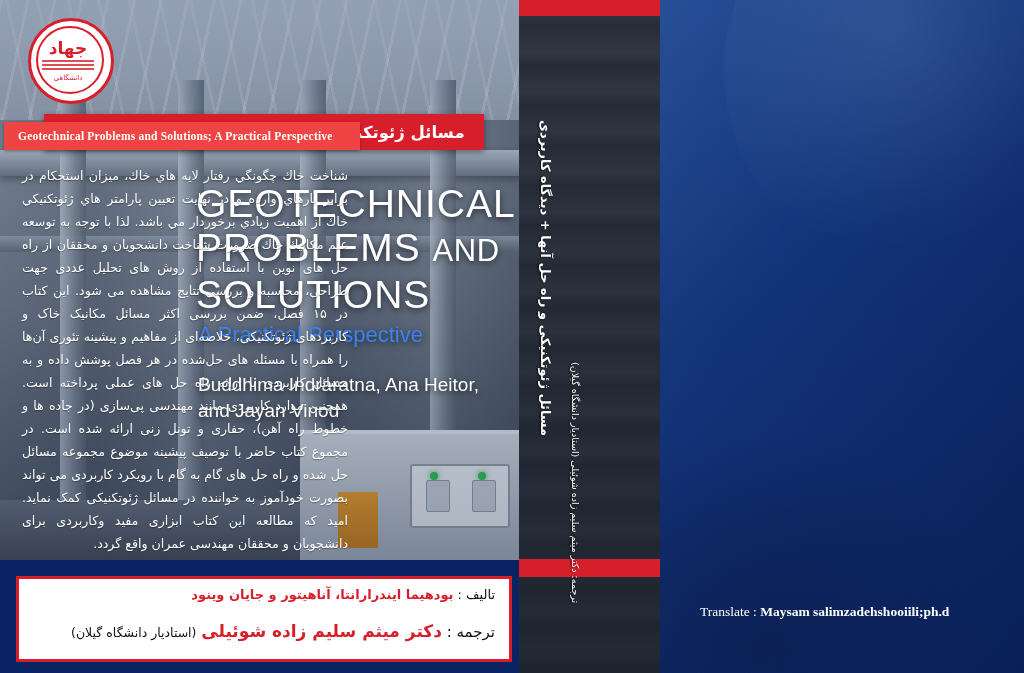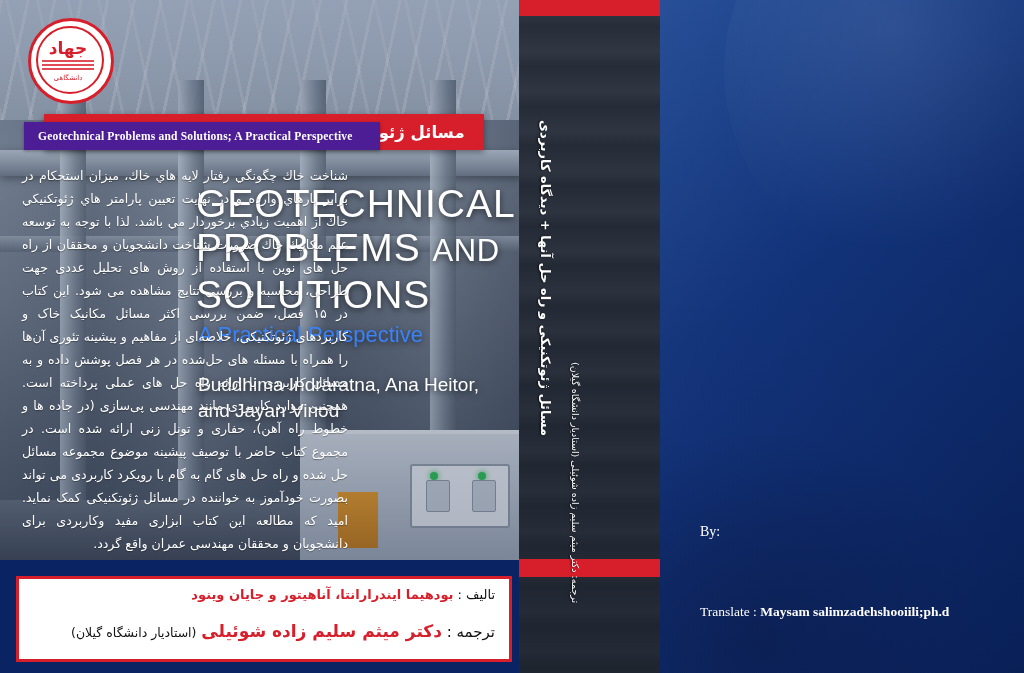--- a/index.html
+++ b/index.html
@@ -25,22 +25,22 @@
     content:"";position:absolute;left:-160px;bottom:-200px;width:520px;height:460px;
     background:radial-gradient(ellipse at 50% 50%, rgba(10,25,70,0.55), rgba(10,25,70,0) 65%);
   }
   .diag-shade{
     position:absolute;left:0;top:0;width:364px;height:673px;
     background:linear-gradient(115deg, rgba(255,255,255,0.07) 0%, rgba(255,255,255,0.02) 35%, rgba(0,0,0,0.12) 100%);
     pointer-events:none;
   }
 
   .en-title-bar{
-    position:absolute;left:24px;top:122px;width:356px;height:28px;
-    background:#4c1d95;
+    position:absolute;left:4px;top:122px;width:356px;height:28px;
+    background:#ef4444;
     display:flex;align-items:center;
     box-shadow:0 1px 3px rgba(0,0,0,.35);
   }
   .en-title-bar span{
     color:#ffffff;font-family:"Liberation Serif", serif;font-weight:bold;
     font-size:11.5px;letter-spacing:.2px;padding-left:14px;
   }
 
   .fa-abstract{
     position:absolute;left:22px;top:164px;width:326px;
@@ -309,21 +309,20 @@
     <div class="diag-shade"></div>
   </div>
 
   <div class="en-title-bar">
     <span>Geotechnical Problems and Solutions; A Practical Perspective</span>
   </div>
 
   <div class="fa-abstract">شناخت خاك چگونگي رفتار لايه هاي خاك، ميزان استحكام در برابر بارهاي وارده و در نهايت تعيين پارامتر هاي ژئوتكنيكي خاك از اهميت زيادي برخوردار مي باشد. لذا با توجه به توسعه علم مكانيك خاك ضرورت شناخت دانشجويان و محققان از راه حل های نوین با استفاده از روش های تحلیل عددی جهت طراحی، محاسبه و بررسی نتایج مشاهده می شود. این کتاب در ۱۵ فصل، ضمن بررسی اکثر مسائل مکانیک خاک و کاربردهای ژئوتکنیکی، خلاصه‌ای از مفاهیم و پیشینه تئوری آن‌ها را همراه با مسئله های حل‌شده در هر فصل پوشش داده و به مسائل کاربردی با ارائه راه حل های عملی پرداخته است. همچنین موارد کاربردی مانند مهندسی پی‌سازی (در جاده ها و خطوط راه آهن)، حفاری و تونل زنی ارائه شده است. در مجموع کتاب حاضر با توصیف پیشینه موضوع مجموعه مسائل حل شده و راه حل های گام به گام با رویکرد کاربردی می تواند بصورت خودآموز به خواننده در مسائل ژئوتکنیکی کمک نماید. امید که مطالعه این کتاب ابزاری مفید وکاربردی برای دانشجویان و محققان مهندسی عمران واقع گردد.</div>
 
   <div class="by-block">
-    <div class="by-label">By:</div>
   </div>
 
   <div class="translate-line">
     <span>Translate :</span>
     <b>Maysam salimzadehshooiili;ph.d</b>
   </div>
 
 </div>
 
 </body></html>

